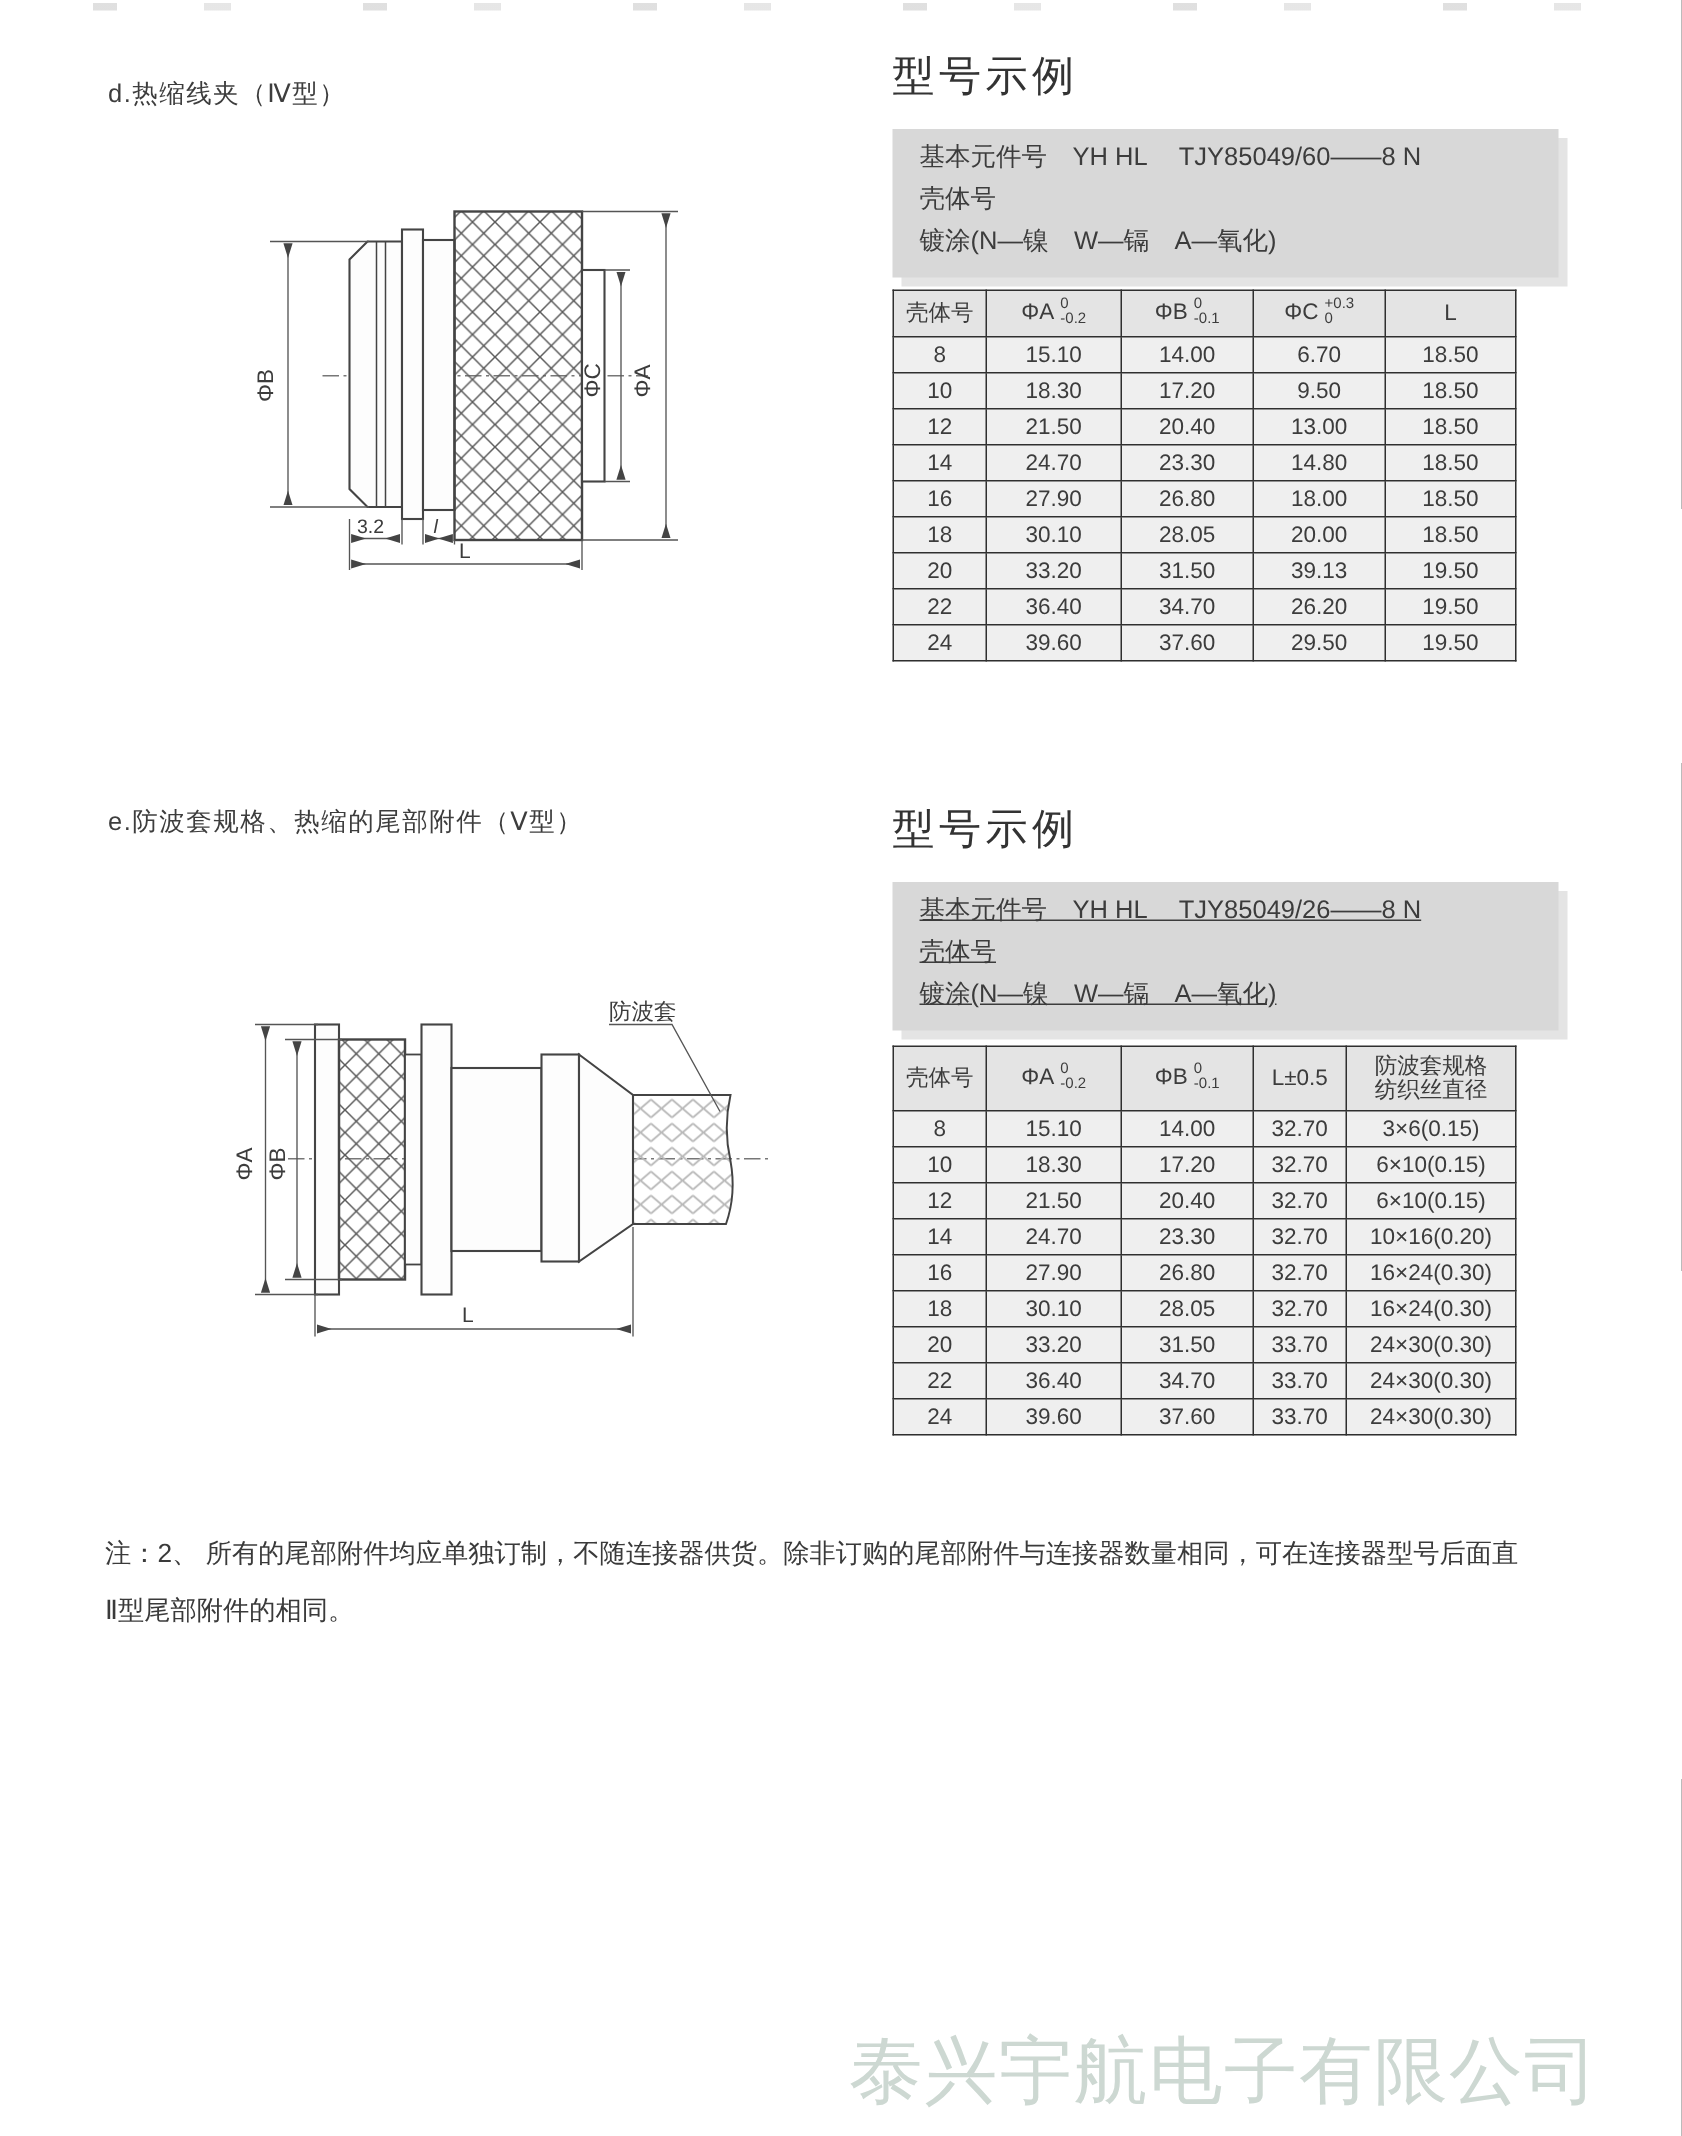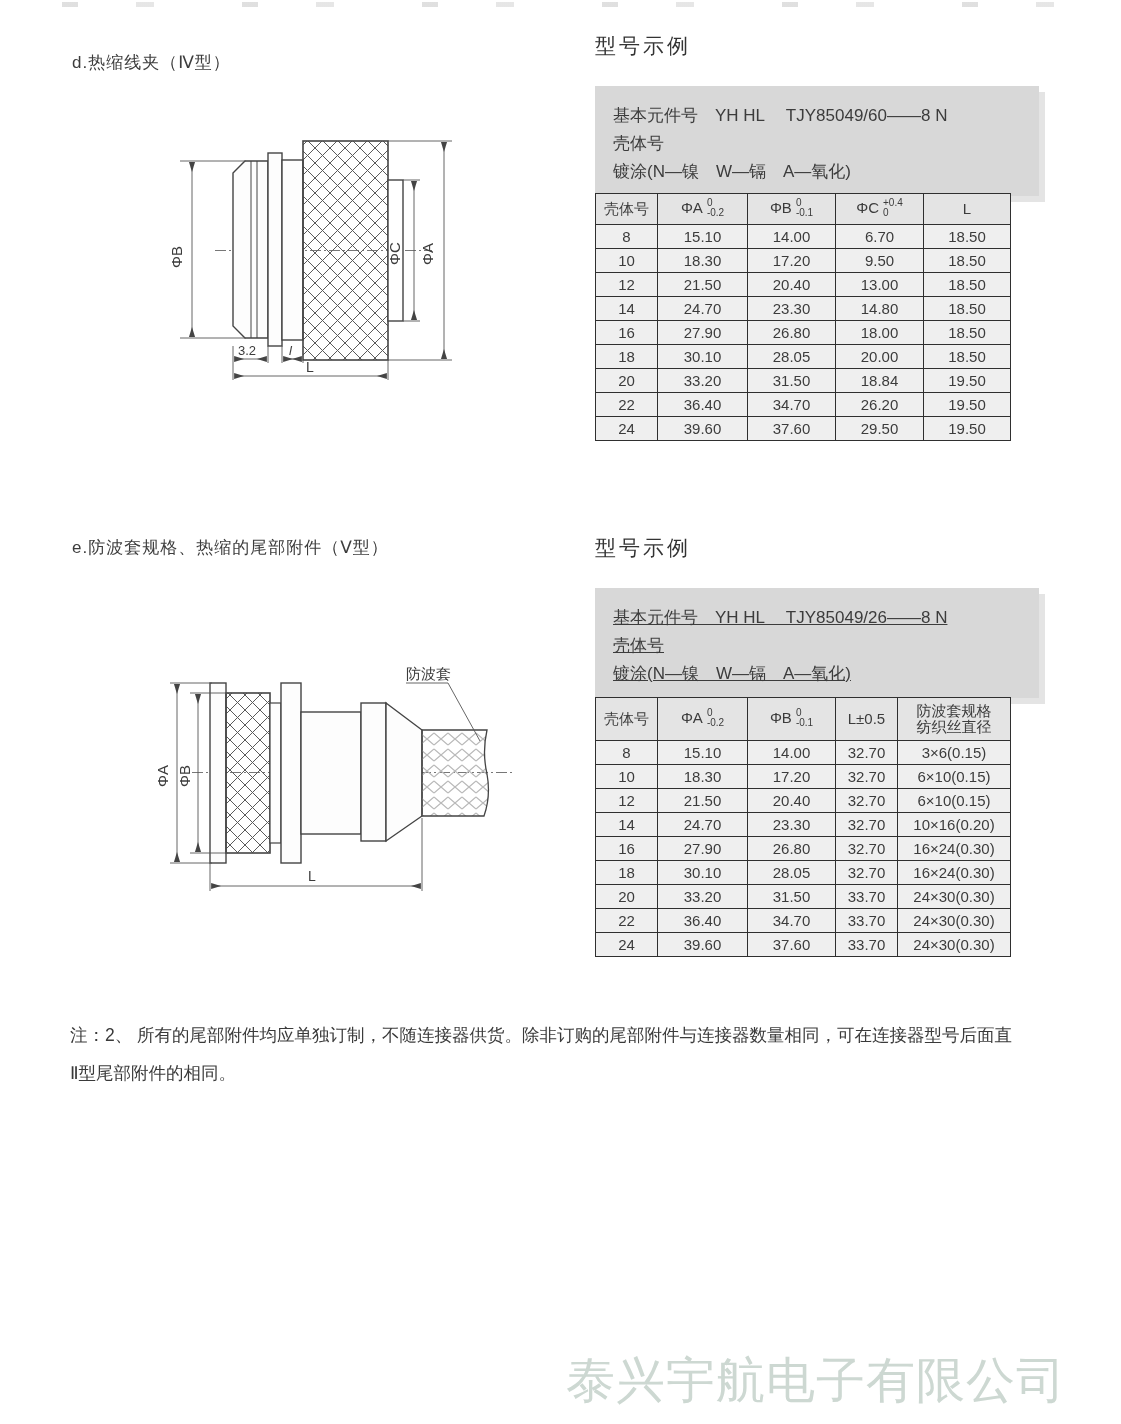--- a/index.html
+++ b/index.html
@@ -12,25 +12,25 @@
     color:#3a3a3a;
     overflow:hidden;
   }
   
   .top-remnant{
     position:absolute;left:62px;top:2px;width:1040px;height:5px;
     background:repeating-linear-gradient(90deg,#c6c6c6 0 16px,transparent 16px 74px,#d2d2d2 74px 92px,transparent 92px 180px);
     opacity:.55;
   }
   .sec-heading{position:absolute;font-size:17px;letter-spacing:1px;color:#3d3d3d;}
-  .example-title{position:absolute;font-size:21px;letter-spacing:3px;color:#333;}
+  .example-title{position:absolute;font-size:28px;letter-spacing:3px;color:#333;}
   .example-box{
     position:absolute;left:595px;width:412px;
     background:#d8d8d8;
-    padding:16px 14px 10px 18px;
+    padding:5px 14px 10px 18px;
     font-size:17px;line-height:28px;color:#3c3c3c;
     box-shadow:6px 6px 0 #e4e4e4;
   }
   .example-box .ln{white-space:pre;}
   table.spec{
     position:absolute;left:595px;border-collapse:collapse;
     font-size:15px;color:#3c3c3c;text-align:center;
     background:#ffffff;
   }
   table.spec th,table.spec td{
@@ -146,21 +146,21 @@
         <th><span>壳体号</span></th>
         <th><span>ΦA</span><span class="tol">
               <span>0</span>
               <span>-0.2</span>
             </span></th>
         <th><span>ΦB</span><span class="tol">
               <span>0</span>
               <span>-0.1</span>
             </span></th>
         <th><span>ΦC</span><span class="tol">
-              <span>+0.4</span>
+              <span>+0.3</span>
               <span>0</span>
             </span></th>
         <th><span>L</span></th>
       </tr>
     </thead>
     <tbody>
         <tr>
           <td>8</td>
           <td>15.10</td>
           <td>14.00</td>
@@ -199,21 +199,21 @@
           <td>18</td>
           <td>30.10</td>
           <td>28.05</td>
           <td>20.00</td>
           <td>18.50</td>
         </tr>
         <tr>
           <td>20</td>
           <td>33.20</td>
           <td>31.50</td>
-          <td>18.84</td>
+          <td>39.13</td>
           <td>19.50</td>
         </tr>
         <tr>
           <td>22</td>
           <td>36.40</td>
           <td>34.70</td>
           <td>26.20</td>
           <td>19.50</td>
         </tr>
         <tr>

